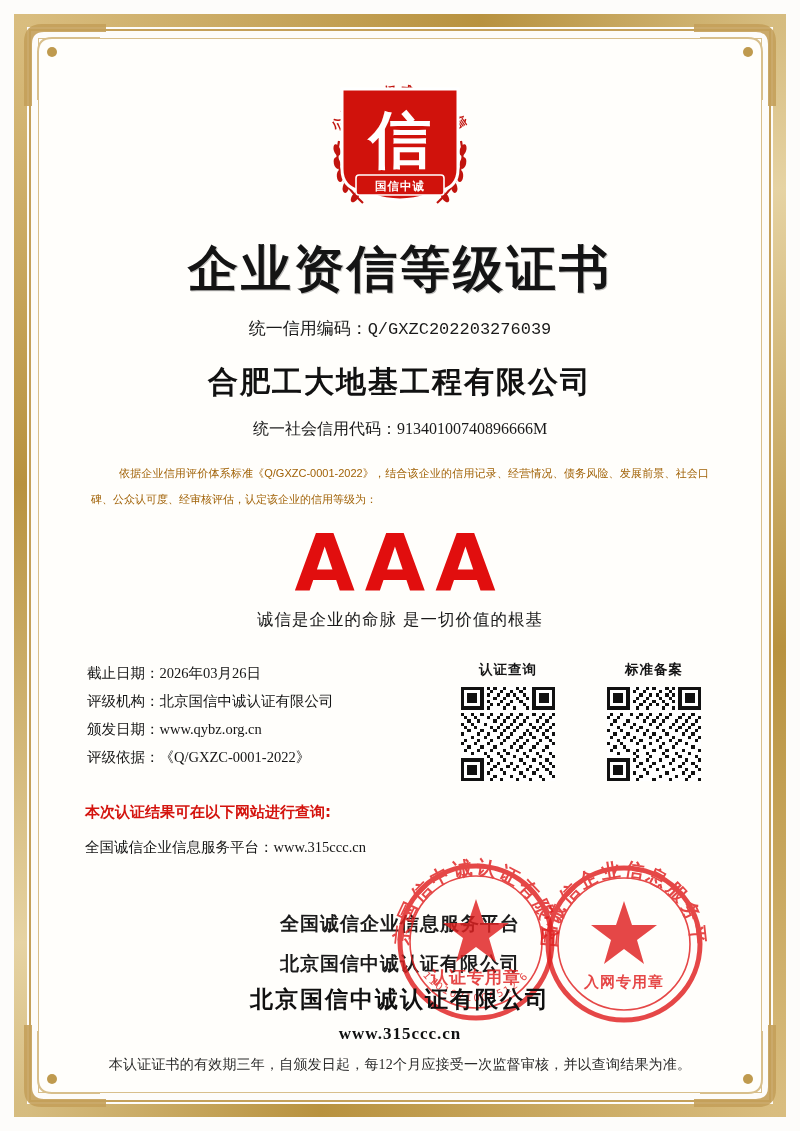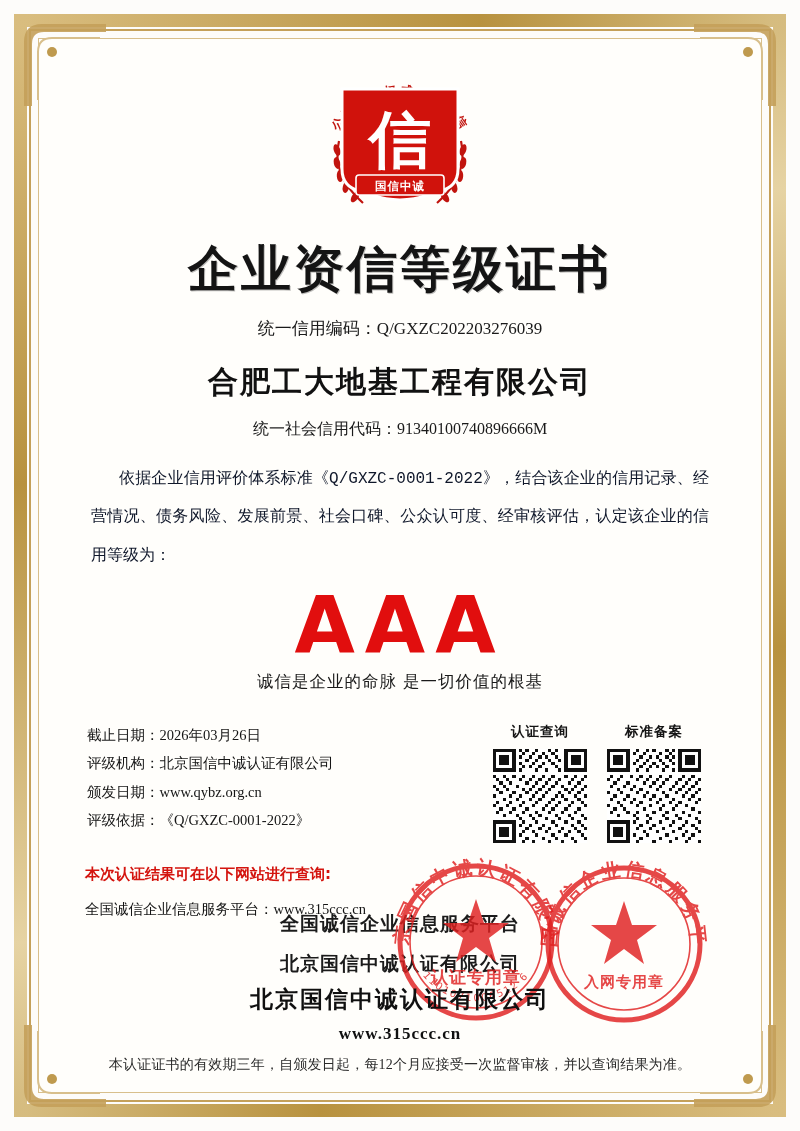--- a/index.html
+++ b/index.html
@@ -84,21 +84,21 @@
     font-family: "DejaVu Sans", sans-serif;
     font-weight: bold;
     font-size: 50px;
     letter-spacing: 3px;
     color: #141414;
     margin-top: 12px;
     text-shadow: 1px 1px 0 rgba(0,0,0,0.25);
   }
   .code-line {
     text-align: center;
-    font-family: Liberation Serif, serif;
+    font-family: Liberation Mono, monospace;
     font-size: 17px;
     color: #1a1a1a;
     margin-top: 14px;
   }
   .company {
     text-align: center;
     font-family: "DejaVu Sans", sans-serif;
     font-weight: bold;
     font-size: 30px;
     letter-spacing: 2px;
@@ -106,23 +106,23 @@
     margin-top: 22px;
   }
   .credit-code {
     text-align: center;
     font-family: "Liberation Serif", serif;
     font-size: 16px;
     color: #1a1a1a;
     margin-top: 16px;
   }
   .statement {
-    font-family: Liberation Mono, monospace;
-    font-size: 16px;
-    color: #0f172a;
+    font-family: Liberation Sans, sans-serif;
+    font-size: 11px;
+    color: #a16207;
     line-height: 2.4;
     text-align: justify;
     margin-top: 20px;
     padding: 0 6px;
     text-indent: 28px;
   }
   .grade {
     text-align: center;
     font-family: "DejaVu Sans", sans-serif;
     font-weight: bold;
@@ -149,21 +149,21 @@
   }
   .details { flex: 1 1 auto; padding-left: 2px; }
   .det-row {
     font-family: "Liberation Serif", serif;
     font-size: 14.5px;
     color: #151515;
     line-height: 1.95;
     white-space: nowrap;
   }
   .det-label { display:inline-block; }
-  .qr-block { display: flex; gap: 16px; padding-right: 12px; padding-top: 2px; }
+  .qr-block { display: flex; gap: 48px; padding-right: 12px; padding-top: 2px; }
   .qr-item { text-align: center; width: 98px; }
   .qr-cap {
     font-family: "DejaVu Sans", sans-serif;
     font-size: 13.5px;
     color: #141414;
     margin-bottom: 8px;
     font-weight: bold;
     letter-spacing: 1px;
   }
   .qr-img { width: 94px; height: 94px; background:#fff; }

